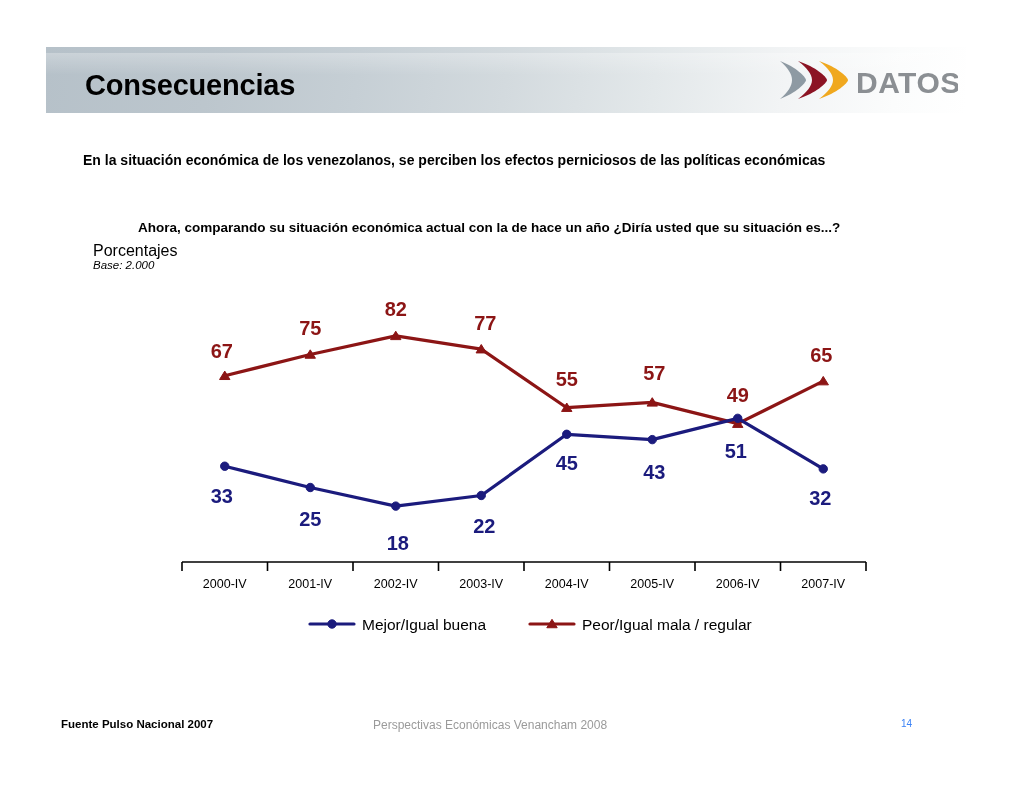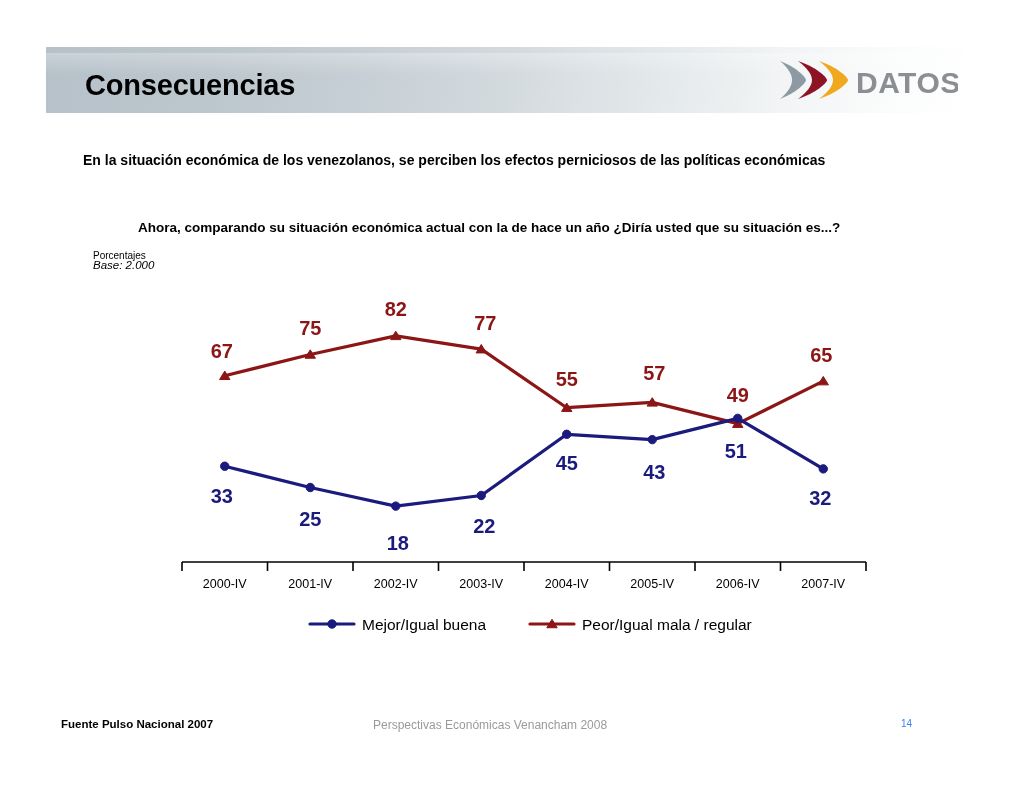--- a/index.html
+++ b/index.html
@@ -83,22 +83,22 @@
     top: 220px;
     width: 840px;
     font-size: 13.5px;
     font-weight: bold;
     color: #000000;
     margin-left: 45px;
   }
   .porcentajes {
     position: absolute;
     left: 93px;
-    top: 250px;
-    font-size: 10px;
+    top: 242px;
+    font-size: 16px;
     color: #000000;
     text-align: center;
   }
   .base {
     position: absolute;
     left: 93px;
     top: 259px;
     font-size: 11.5px;
     color: #000000;
     font-style: italic;

